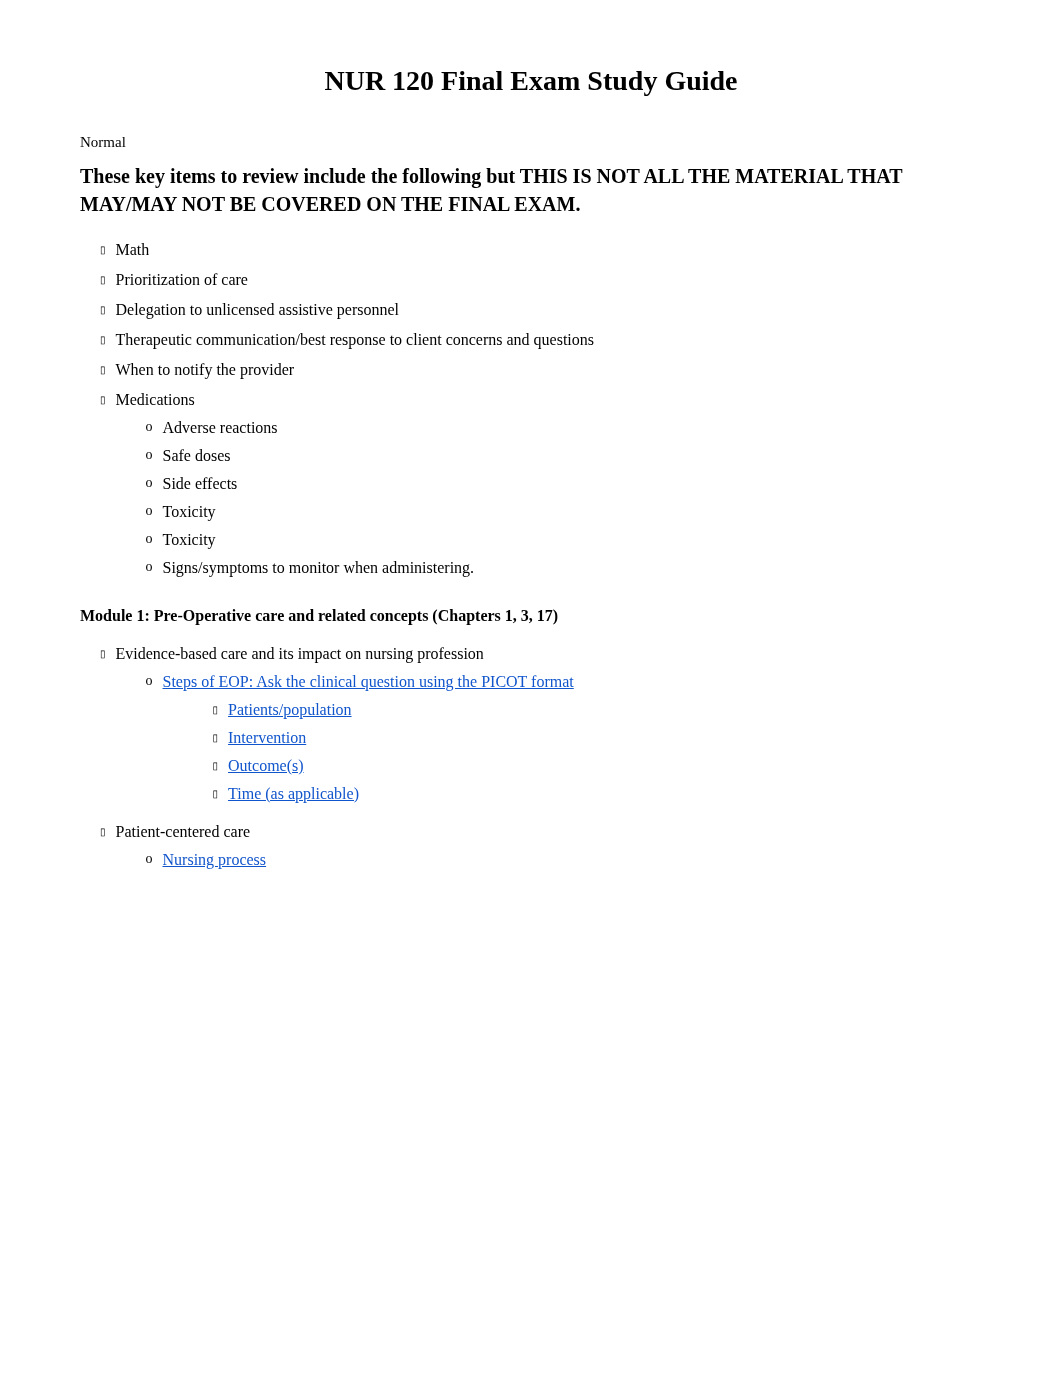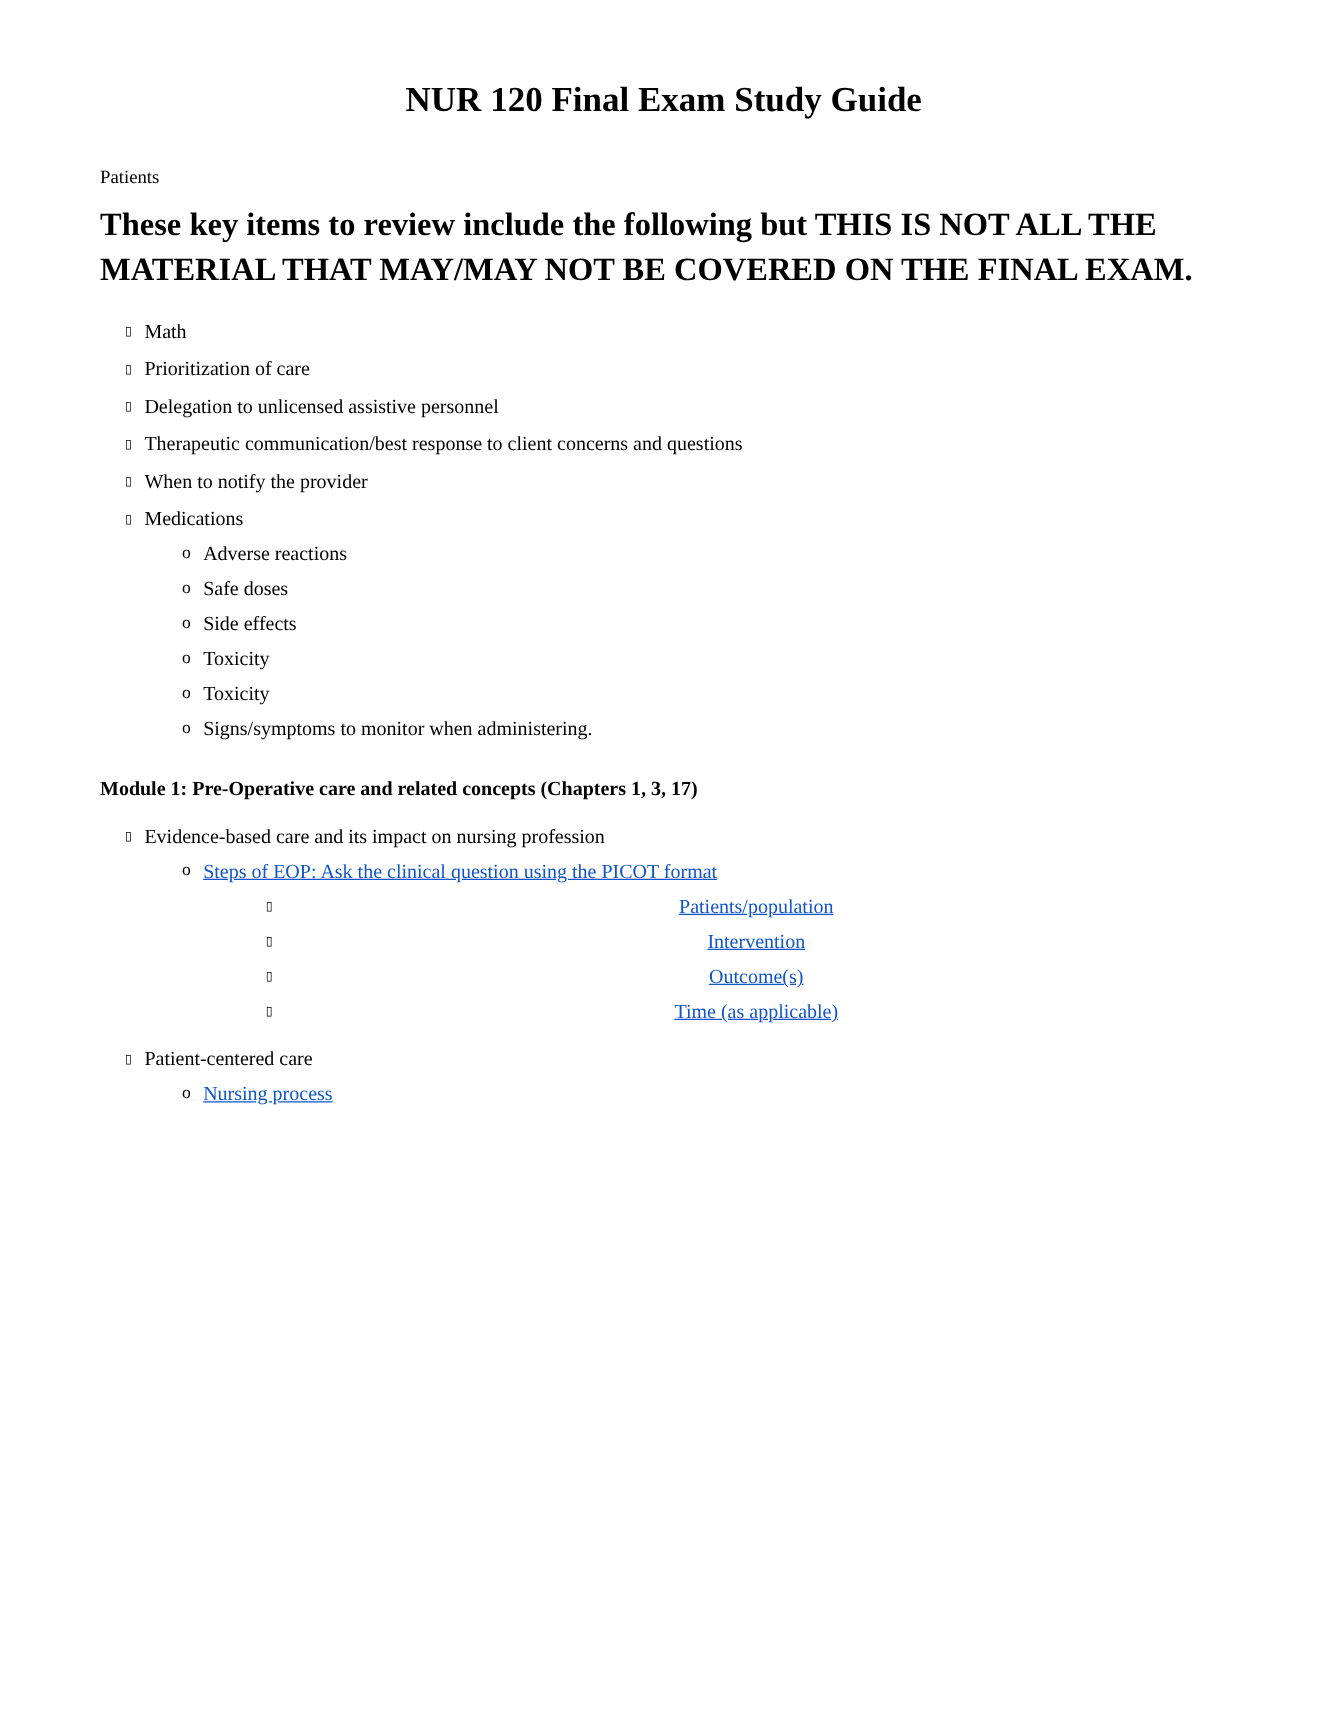--- a/index.html
+++ b/index.html
@@ -26,21 +26,21 @@
       margin-bottom: 29px;
       font-family: 'Times New Roman', Times, serif;
     }
 
     .section-label {
       font-size: 15px;
       margin-bottom: 8px;
     }
 
     .intro-text {
-      font-size: 26px;
+      font-size: 20px;
       font-weight: bold;
       margin-bottom: 20px;
       line-height: 1.4;
     }
 
     .bullet-list {
       list-style: none;
       padding-left: 0;
       margin-bottom: 16px;
     }
@@ -76,21 +76,20 @@
     .sub-list > li::before {
       content: 'o';
       margin-right: 10px;
       font-size: 14px;
     }
 
     .sub-sub-list {
       list-style: none;
       padding-left: 0;
       margin-top: 4px;
-      text-align: center;
     }
 
     .sub-sub-list > li {
       display: flex;
       align-items: flex-start;
       margin-bottom: 4px;
       padding-left: 50px;
     }
 
     .sub-sub-list > li::before {
@@ -115,21 +114,21 @@
 
     .item-text {
       flex: 1;
     }
   </style>
 </head>
 <body>
 
 <h1 class="page-title">NUR 120 Final Exam Study Guide</h1>
 
-<div class="section-label">Patients</div>
+<div class="section-label">Normal</div>
 
 <div class="intro-text">These key items to review include the following but THIS IS NOT ALL THE MATERIAL THAT MAY/MAY NOT BE COVERED ON THE FINAL EXAM.</div>
 
 <ul class="bullet-list">
   <li>
       <span class="item-text">Math</span>
     </li>
   <li>
       <span class="item-text">Prioritization of care</span>
     </li>

